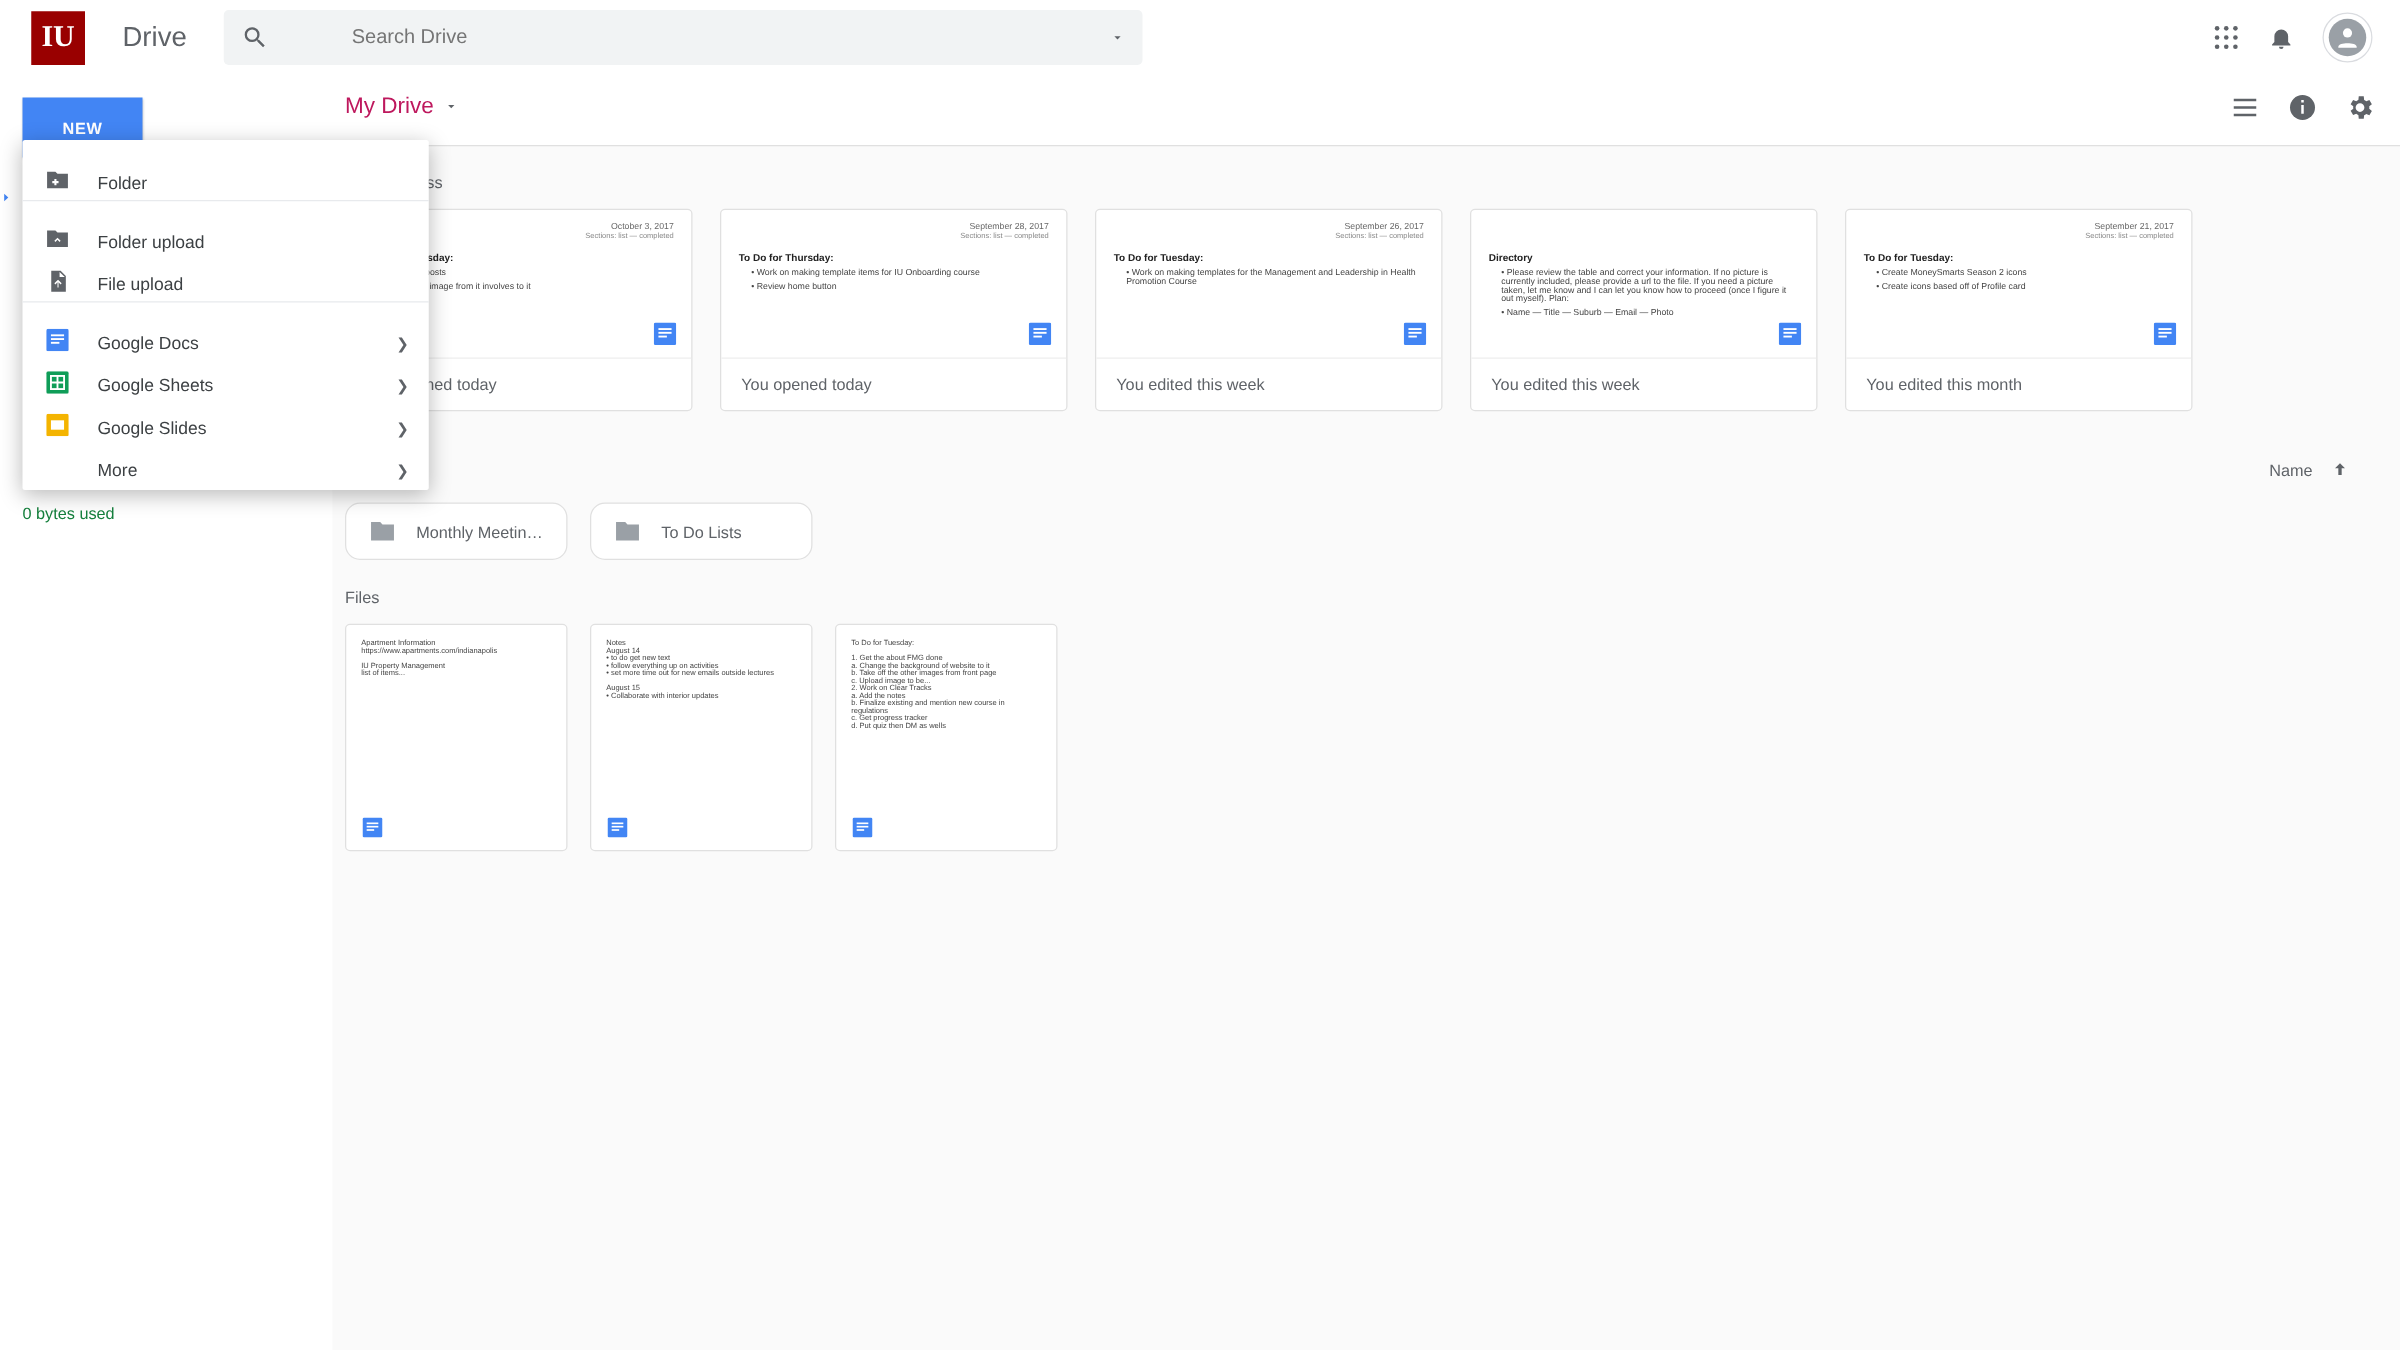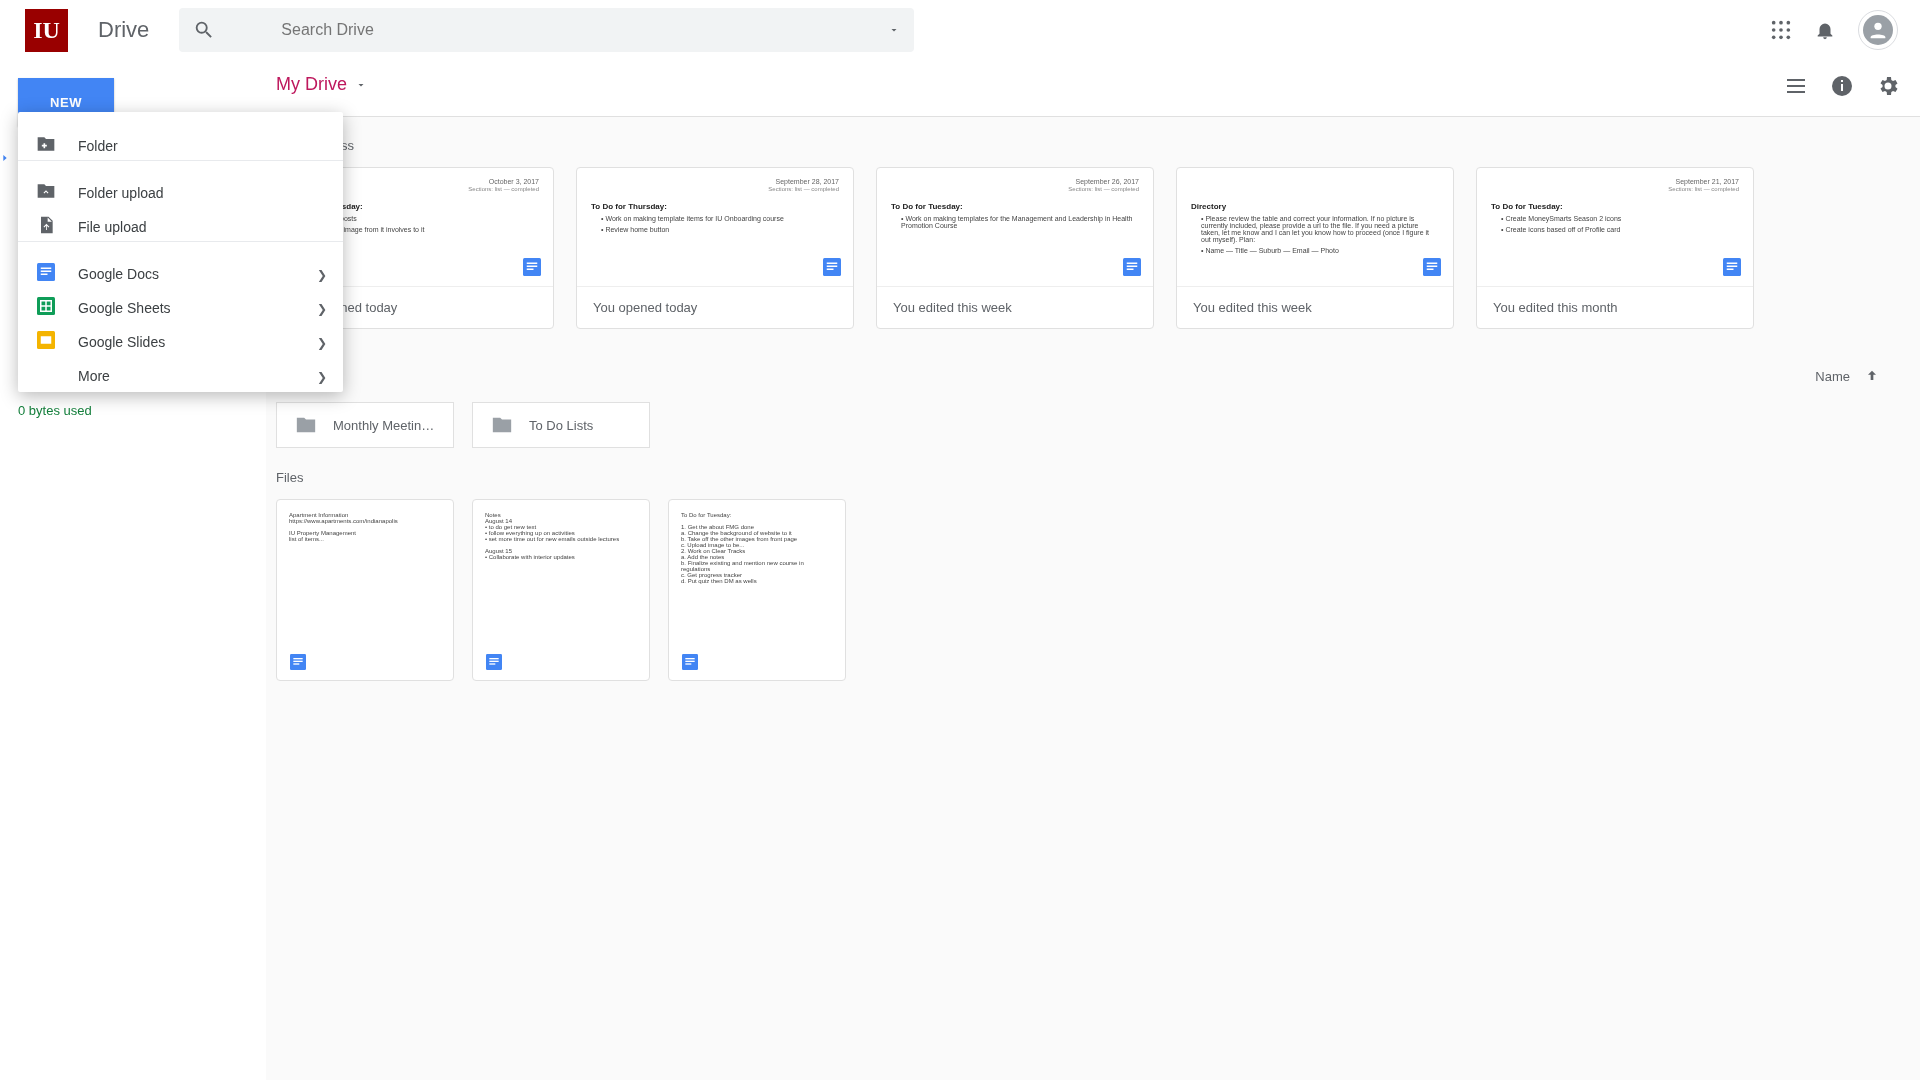--- a/index.html
+++ b/index.html
@@ -100,21 +100,21 @@
     position: absolute; right: 10px; bottom: 8px; width: 22px; height: 22px;
     border-radius: 3px; display:flex; align-items:center; justify-content:center;
   }
   .qa-footer { height: 42px; border-top: 1px solid #eee; display: flex; align-items: center; padding: 0 16px; font-size: 13px; color: #5f6368; }
 
   .name-sort {
     position: absolute; right: 20px; font-size: 13px; color: #5f6368; display:flex; align-items:flex-end; gap:14px;
   }
 
   .folder-card {
-    width: 178px; height: 46px; background: #fff; border: 1px solid #e0e0e0; border-radius: 0;
+    width: 178px; height: 46px; background: #fff; border: 1px solid #e0e0e0; border-radius: 12px;
     display: flex; align-items: center; padding: 0 18px; gap: 16px; cursor: pointer;
     font-size: 13px; color: #5f6368;
   }
   .folder-ico { width: 22px; height: 22px; color: #9aa0a6; }
 
   .file-card {
     width: 178px; height: 182px; background: #fff; border: 1px solid #e0e0e0; border-radius: 4px;
     overflow: hidden; cursor: pointer; position: relative;
   }
   .file-preview { height: 146px; padding: 12px; font-size: 6px; color: #444; overflow:hidden; }

